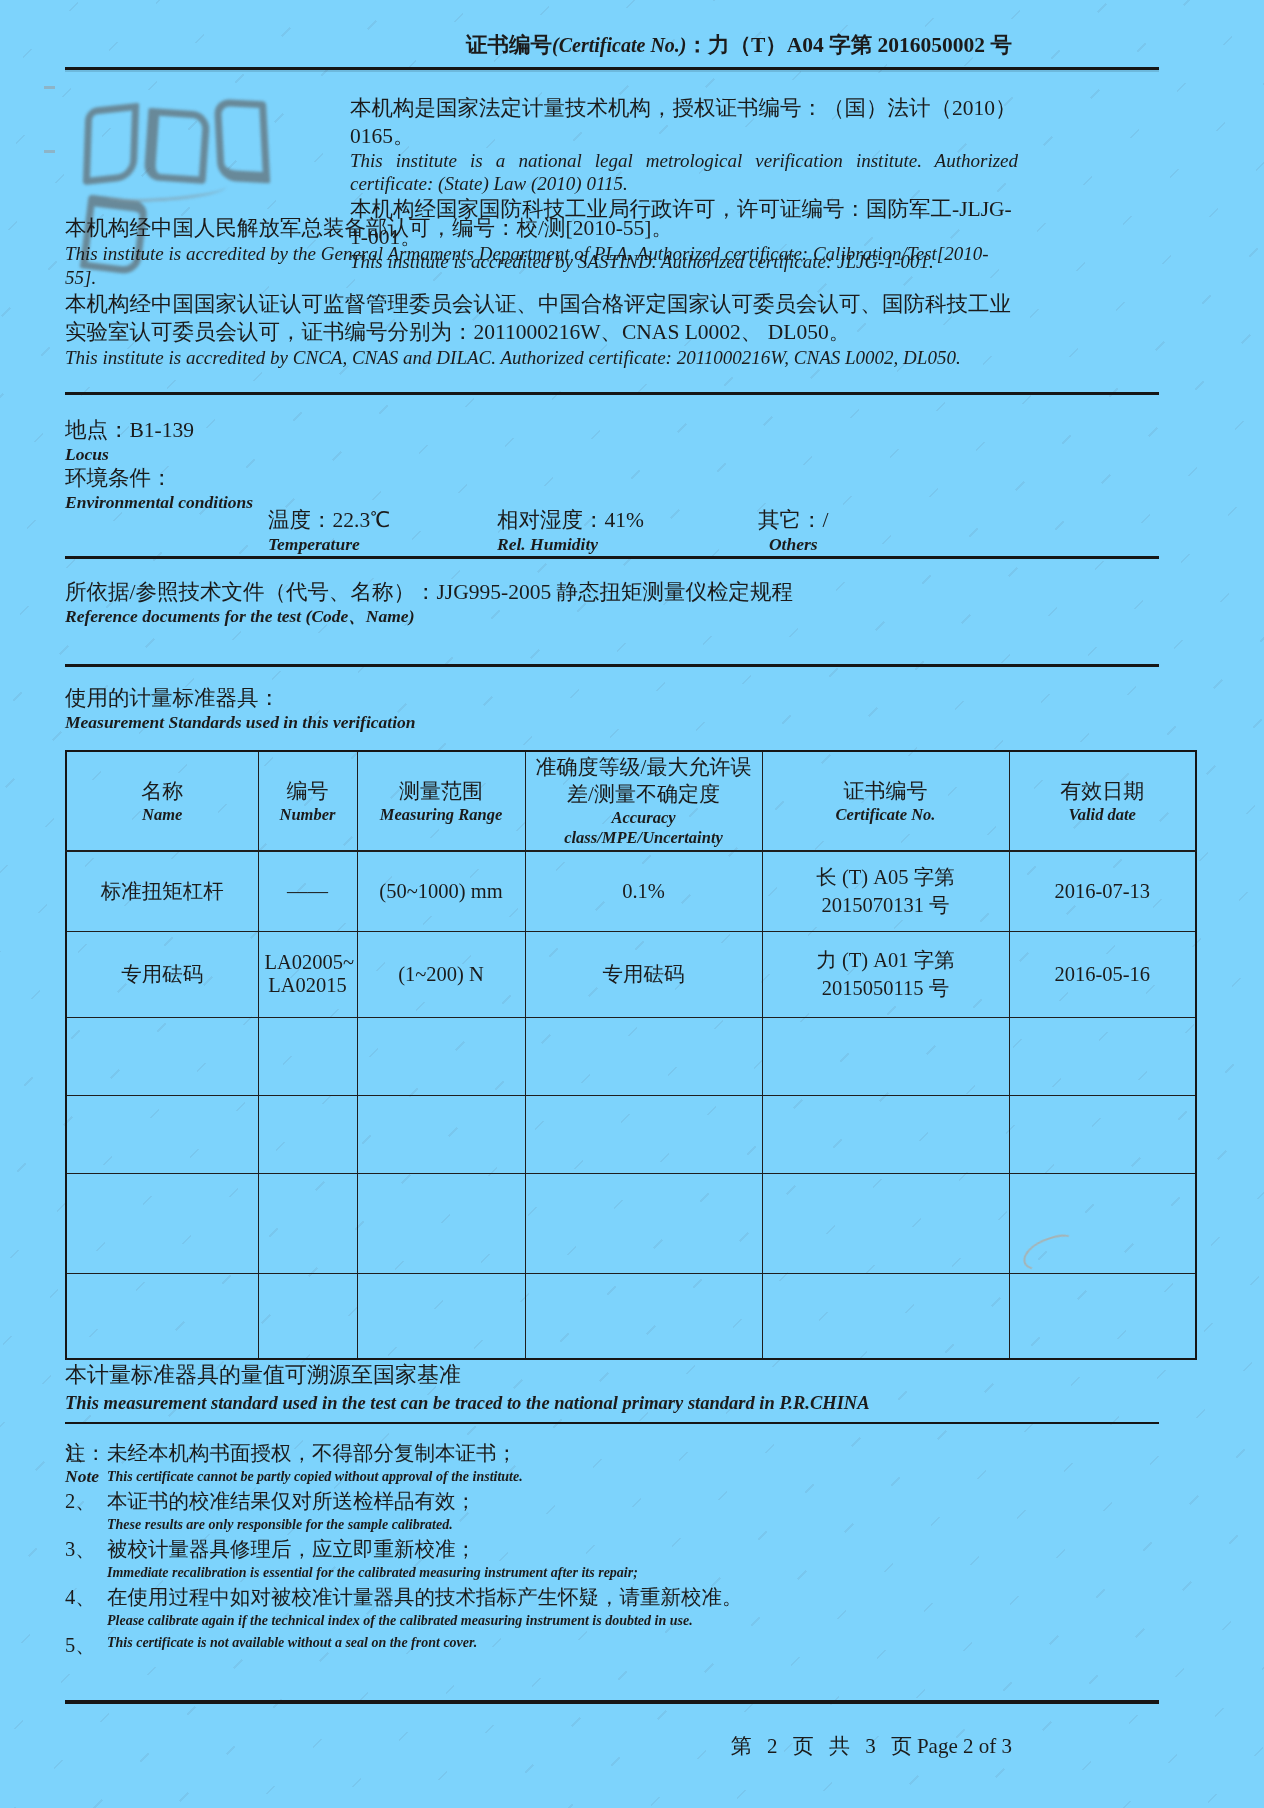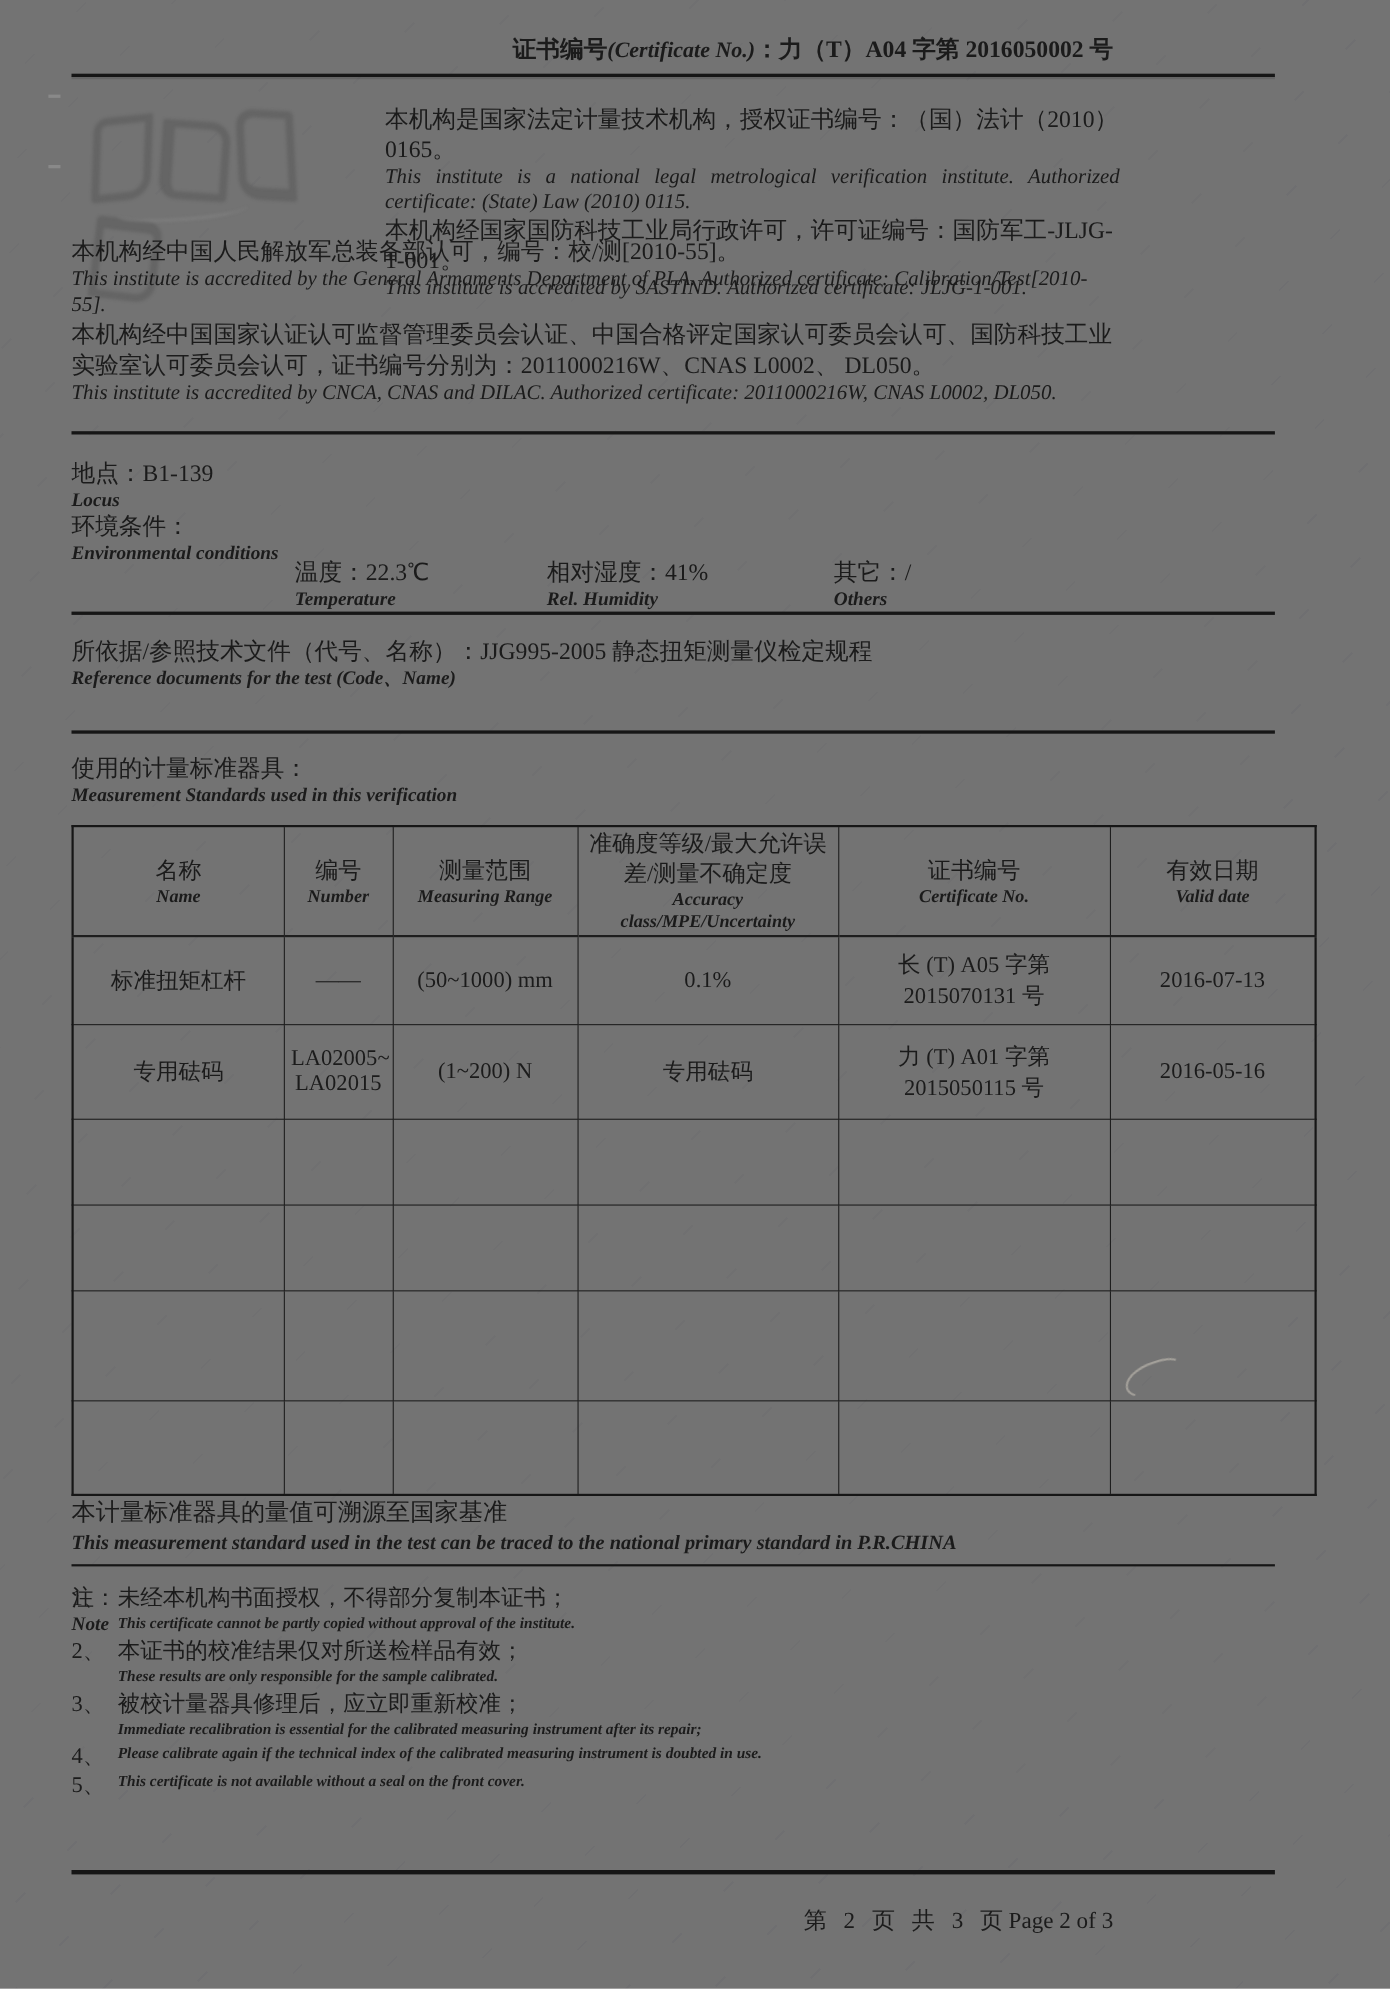--- a/index.html
+++ b/index.html
@@ -1,16 +1,16 @@
 <!DOCTYPE html>
 <html><head>
 <meta charset="utf-8">
 <style>
   html,body{margin:0;padding:0;background:#e8e8e8;}
-  #page{position:relative;width:1264px;height:1808px;background:#737373;overflow:hidden;
+  #page{position:relative;width:1264px;height:1808px;background:#7dd3fc;overflow:hidden;
         font-family:"Liberation Serif",serif;color:#1b1b1b;}
   #page p,#page div,#page span{margin:0;}
   .abs{position:absolute;}
   .zh{font-family:"Liberation Serif",serif;color:#1b1b1b;}
   .en{font-family:"Liberation Serif",serif;font-style:italic;color:#1b1b1b;}
   .pre{white-space:pre-line;}
 
   
   .watermark{position:absolute;inset:0;pointer-events:none;opacity:.14;
     background-image:repeating-linear-gradient(135deg,rgba(80,80,95,.6) 0 1.7px,transparent 1.7px 56px);
@@ -50,21 +50,21 @@
   .paras .zh{font-size:21.5px;line-height:28px;}
   .paras .en{font-size:19px;line-height:24px;}
 
   
   .locus{top:416px;left:65px;}
   .line-zh{font-size:21.5px;line-height:28px;}
   .sub-en{font-size:17.5px;line-height:21px;font-weight:bold;font-style:italic;}
   .val-gap{margin-left:34px;}
   .envlbl{top:464px;left:65px;}
   .envgrp{top:506px;}
-  .g1{left:268px;} .g2{left:497px;} .g3{left:758px;}
+  .g1{left:268px;} .g2{left:497px;} .g3{left:758px;text-align:center;}
   .envgrp .val-gap{margin-left:22px;}
 
   
   .ref{top:578px;left:65px;width:1000px;}
   .ref .refval{margin-left:16px;}
 
   
   .stitle{top:684px;left:65px;}
 
   
@@ -303,20 +303,21 @@
       <div class="nitem">
         <span class="nno zh">3、</span>
         <div class="nbody">
             <div class="zh">被校计量器具修理后，应立即重新校准；</div>
             <div class="en">Immediate recalibration is essential for the calibrated measuring instrument after its repair;</div>
           </div>
       </div>
       <div class="nitem">
         <span class="nno zh">4、</span>
         <div class="nbody">
+            <div class="zh">在使用过程中如对被校准计量器具的技术指标产生怀疑，请重新校准。</div>
             <div class="en">Please calibrate again if the technical index of the calibrated measuring instrument is doubted in use.</div>
           </div>
       </div>
       <div class="nitem">
         <span class="nno zh">5、</span>
         <div class="nbody">
             <div class="en">This certificate is not available without a seal on the front cover.</div>
           </div>
       </div>
     </div>

